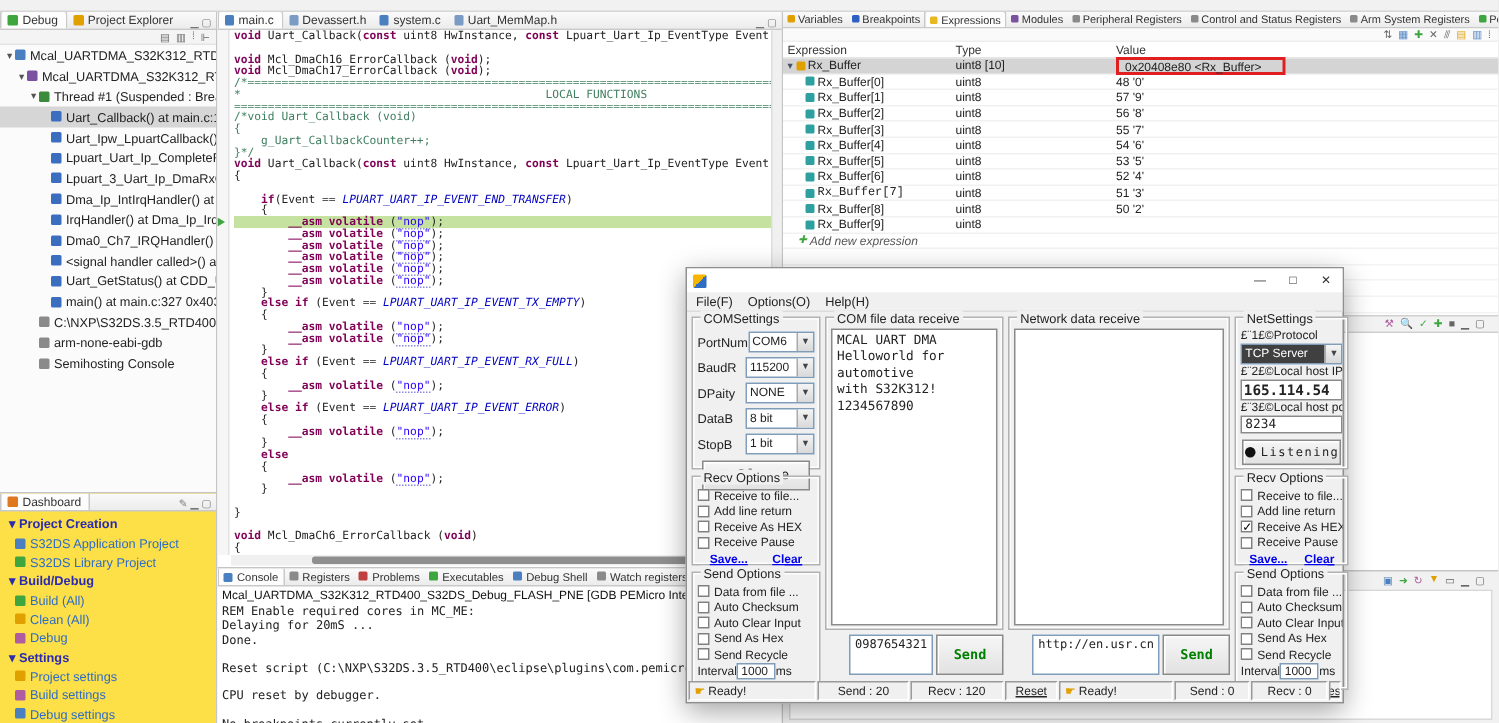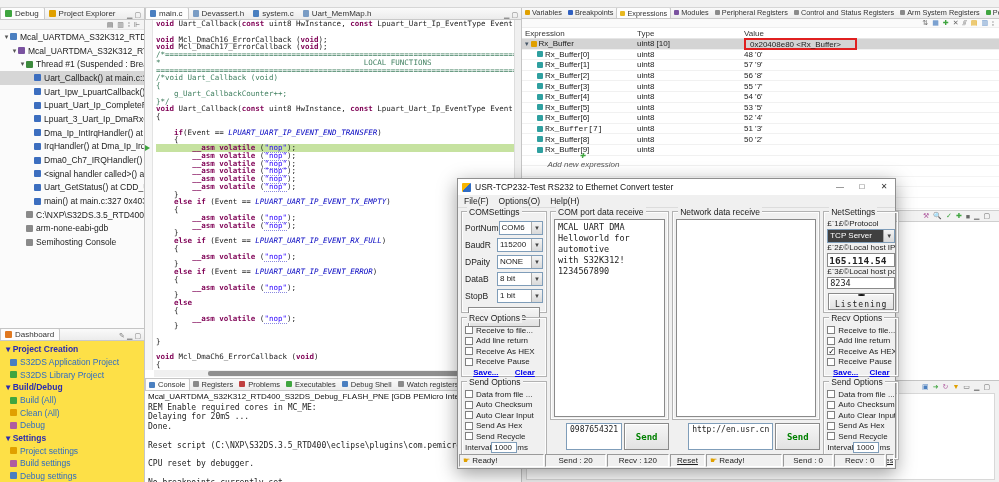--- a/index.html
+++ b/index.html
@@ -62,21 +62,21 @@
   .expr-tabs .tab { font-size:7.3px; padding:1px 3px; height:11px; }
   .expr-toolbar { height:9px; display:flex; justify-content:flex-end; align-items:center; gap:2px; padding:0 4px; background:#fafafa; border-bottom:1px solid #eee; }
   .expr-head { display:flex; font-size:8px; color:#333; height:11px; align-items:center; border-bottom:1px solid #e6e6e6; }
   .expr-row { display:flex; font-size:8px; height:10.6px; align-items:center; border-bottom:1px solid #f1f1f1; white-space:nowrap; }
   .expr-row.selected { background:#d4d4d4; }
   .col-expr { width:113px; overflow:hidden; display:flex; align-items:center; padding-left:3px; }
   .col-type { width:107px; overflow:hidden; padding-left:2px; }
   .col-value { flex:1; overflow:hidden; padding-left:2px; }
   .expr-ic { display:inline-block; width:6px; height:6px; border-radius:1px; margin-right:2px; flex:0 0 auto; }
   .val-box { display:inline-block; border:2px solid #e02020; padding:0 14px 0 4px; height:12px; line-height:9px; }
-  .add-row { font-style:italic; color:#555;flex-direction:column; }
+  .add-row { font-style:italic; color:#555; }
   .stripe { height:10.6px; border-bottom:1px solid #f4f4f4; }
   .rdivider { position:absolute; left:0; right:0; top:202px; height:12px; background:#f2f2f2; border-top:1px solid #cfcfcf; border-bottom:1px solid #cfcfcf; display:flex; justify-content:flex-end; align-items:center; gap:2px; padding-right:8px; }
   .br-panel { position:absolute; left:0; right:0; top:372px; bottom:0; background:#f1f1f1; border-top:1px solid #c5c5c5; }
   .br-toolbar { height:11px; display:flex; justify-content:flex-end; align-items:center; gap:2px; padding:0 8px; }
   .br-body { position:absolute; top:12px; left:4px; right:4px; bottom:2px; background:#fff; border:1px solid #d8d8d8; }
 
   
   .dialog { position:absolute; left:457px; top:178px; width:439px; height:291px; background:#f0f0f0; border:1px solid #8f8f8f; box-shadow:0 5px 18px rgba(0,0,0,.38); z-index:50; font-size:8.5px; }
   .d-title { height:16px; background:#fff; display:flex; align-items:center; padding-left:4px; font-size:8.5px; color:#111; }
   .d-icon { width:9px; height:9px; margin-right:4px; background:linear-gradient(135deg,#f7b500 0 50%, #2f6cc4 50% 100%); border-radius:1px; }
@@ -93,21 +93,21 @@
   .field-row .flabel { font-size:8.5px; }
   .dd { display:flex; width:46px; height:14px; border:1px solid #7f9db9; background:#fff; }
   .dd-val { flex:1; font-size:8px; padding:1px 1px 0 2px; overflow:hidden; white-space:nowrap; }
   .dd-val.sel { background:#404040; color:#fff; }
   .dd-btn { width:11px; background:linear-gradient(#f4f4f4,#d9d9d9); border-left:1px solid #aaa; font-size:6px; text-align:center; line-height:12px; color:#444; }
   .winbtn3d { background:linear-gradient(#f6f6f6,#e2e2e2); border:1px solid #8a8a8a; box-shadow:inset 1px 1px 0 #fff; display:flex; align-items:center; justify-content:center; gap:4px; font-family:"DejaVu Sans Mono", monospace; }
   .dot { display:inline-block; width:7px; height:7px; border-radius:50%; }
   .dot.red { background:radial-gradient(circle at 35% 35%, #ff6a6a, #d40000); box-shadow:0 0 2px #ff8080; }
   .dot.black { background:#111; }
   .close-btn { width:72px; height:20px; margin:3px auto 1px auto; letter-spacing:2px; font-size:9px; }
-  .listen-btn { width:66px; height:17px; margin:4px auto 0 auto; font-size:8px; letter-spacing:1px;flex-direction:column; }
+  .listen-btn { width:66px; height:17px; margin:4px auto 0 auto; font-size:8px; letter-spacing:1px; }
   .cbrow { display:flex; align-items:center; height:10.5px; gap:3px; overflow:hidden; white-space:nowrap; }
   .cb { width:8px; height:8px; border:1px solid #808080; background:#fff; flex:0 0 auto; font-size:8px; line-height:7px; text-align:center; color:#000; }
   .cbl { font-size:8px; }
   .links { display:flex; justify-content:space-around; height:11px; align-items:center; }
   .link { color:#0000ee; font-weight:bold; text-decoration:underline; font-size:8px; }
   .interval-row { display:flex; align-items:center; gap:0; height:12px; font-size:8px; }
   .ibox { width:26px; height:11px; border:1px solid #7f9db9; background:#fff; font-size:8px; padding:0 2px; line-height:10px; }
   .recvbox { position:absolute; top:7px; left:3px; right:3px; bottom:2px; background:#fff; border:1px solid #8a8a8a; font-family:"DejaVu Sans Mono", monospace; font-size:8.5px; line-height:11px; padding:2px 3px; white-space:pre-wrap; overflow:hidden; }
   .grow { flex:1; }
   .sendrow { height:27px; display:flex; gap:2px; margin-top:3px;padding-left:16px; }
@@ -542,21 +542,20 @@
       <span class="glyph">▁</span>
       <span class="glyph">▢</span>
     </div>
     <div class="br-body"></div>
   </div>
 </div>
 
 <div class="dialog">
   <div class="d-title">
     <span class="d-icon"></span>
-    <span>USR-TCP232-Test  RS232 to Ethernet Convert tester</span>
     <span class="d-winbtns">
       <span class="d-winbtn">—</span>
       <span class="d-winbtn">□</span>
       <span class="d-winbtn close">✕</span>
     </span>
   </div>
   <div class="d-menu" id="d-menu">
       <span>File(F)</span>
       <span>Options(O)</span>
       <span>Help(H)</span>
@@ -665,21 +664,21 @@
         </div>
         <div class="links" id="send-left-links">
             <span class="link">Load ...</span>
             <span class="link">Clear</span>
           </div>
       </div>
     </div>
 
     <div class="col-b">
       <div class="group grow">
-        <span class="group-title">COM port data receive</span>
+        <span class="group-title">COM file data receive</span>
         <div class="recvbox">MCAL UART DMA Helloworld for automotive
 with S32K312!
 1234567890</div>
       </div>
       <div class="sendrow">
         <div class="sendinput">0987654321</div>
         <div class="winbtn3d sendbtn">Send</div>
       </div>
     </div>
 

